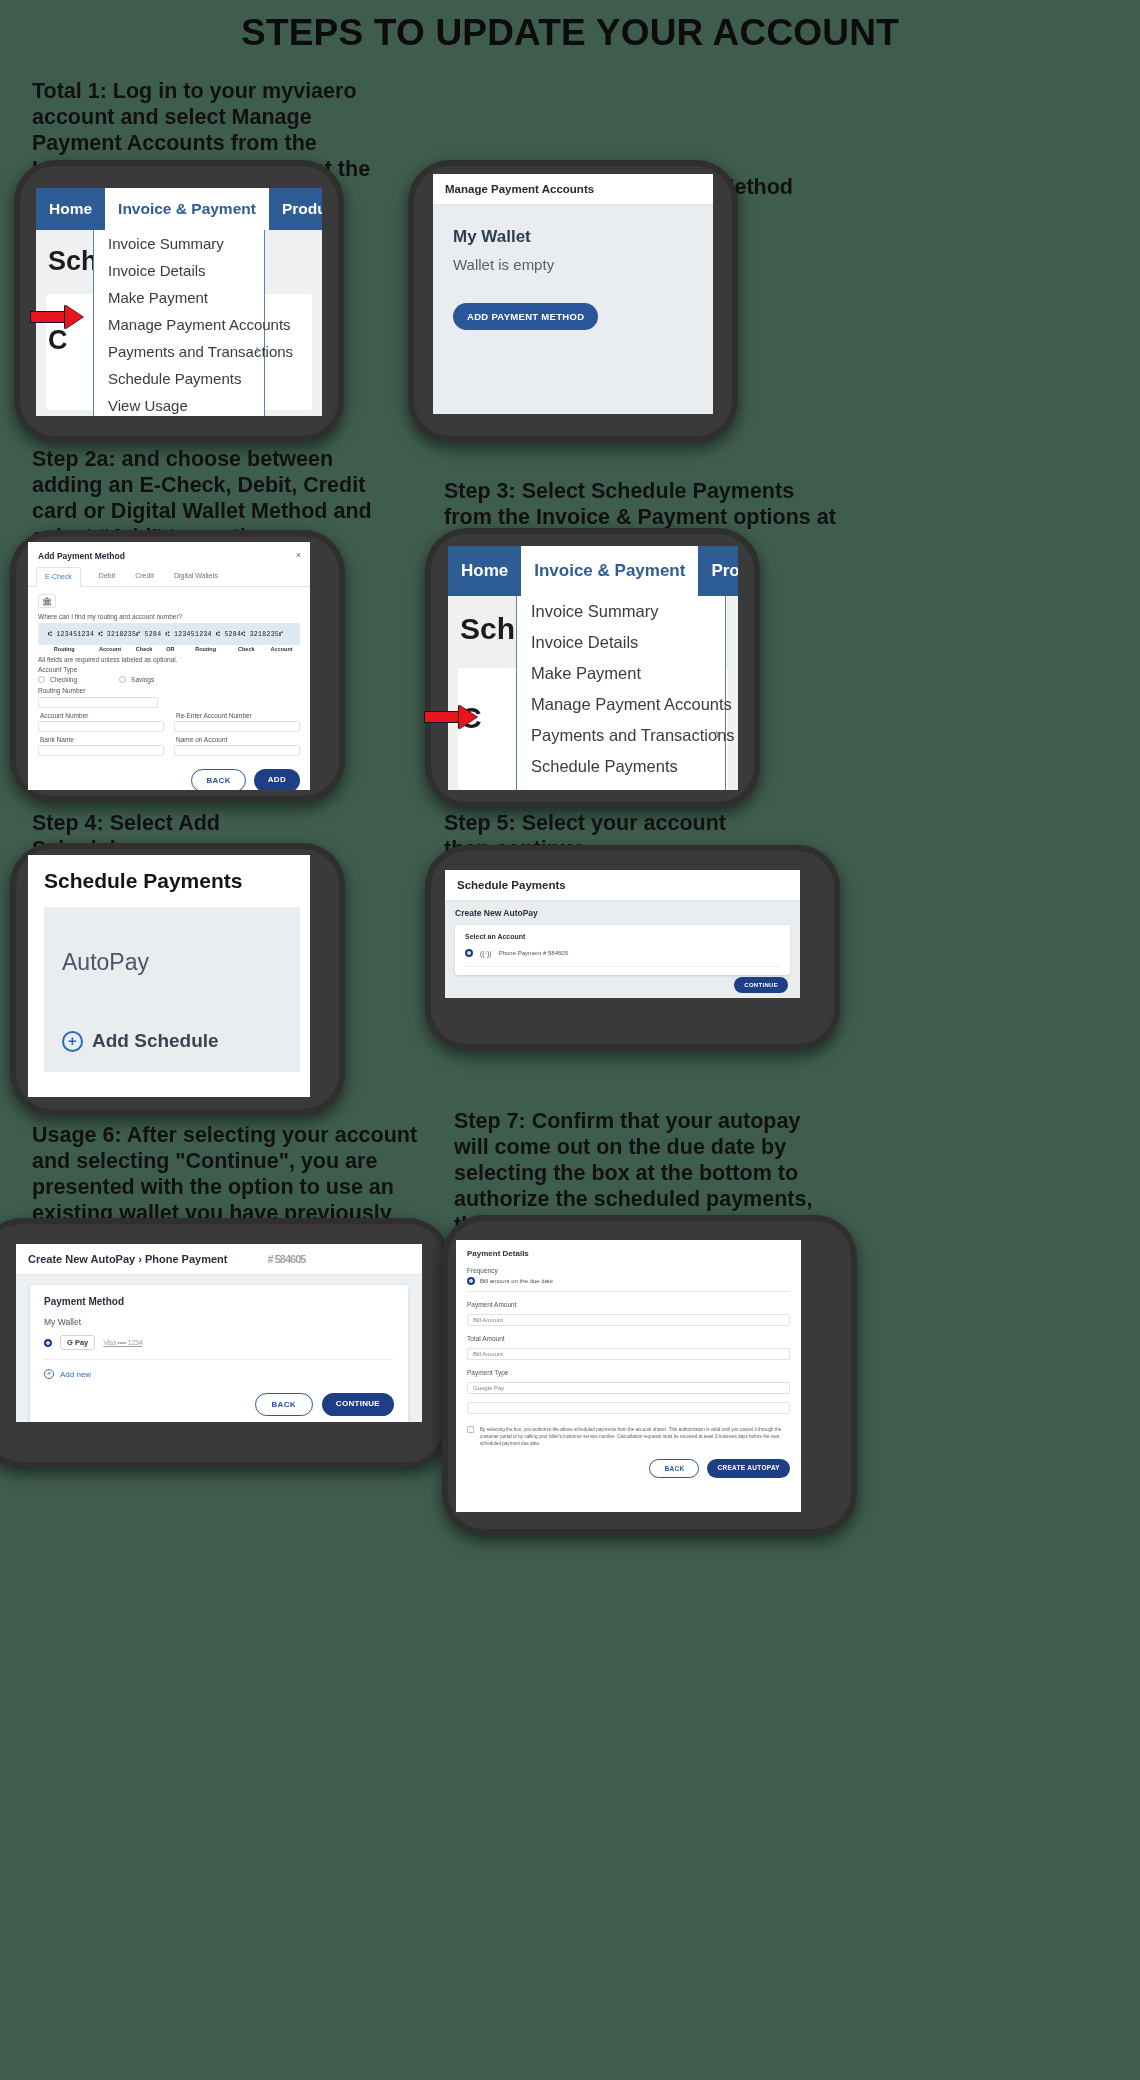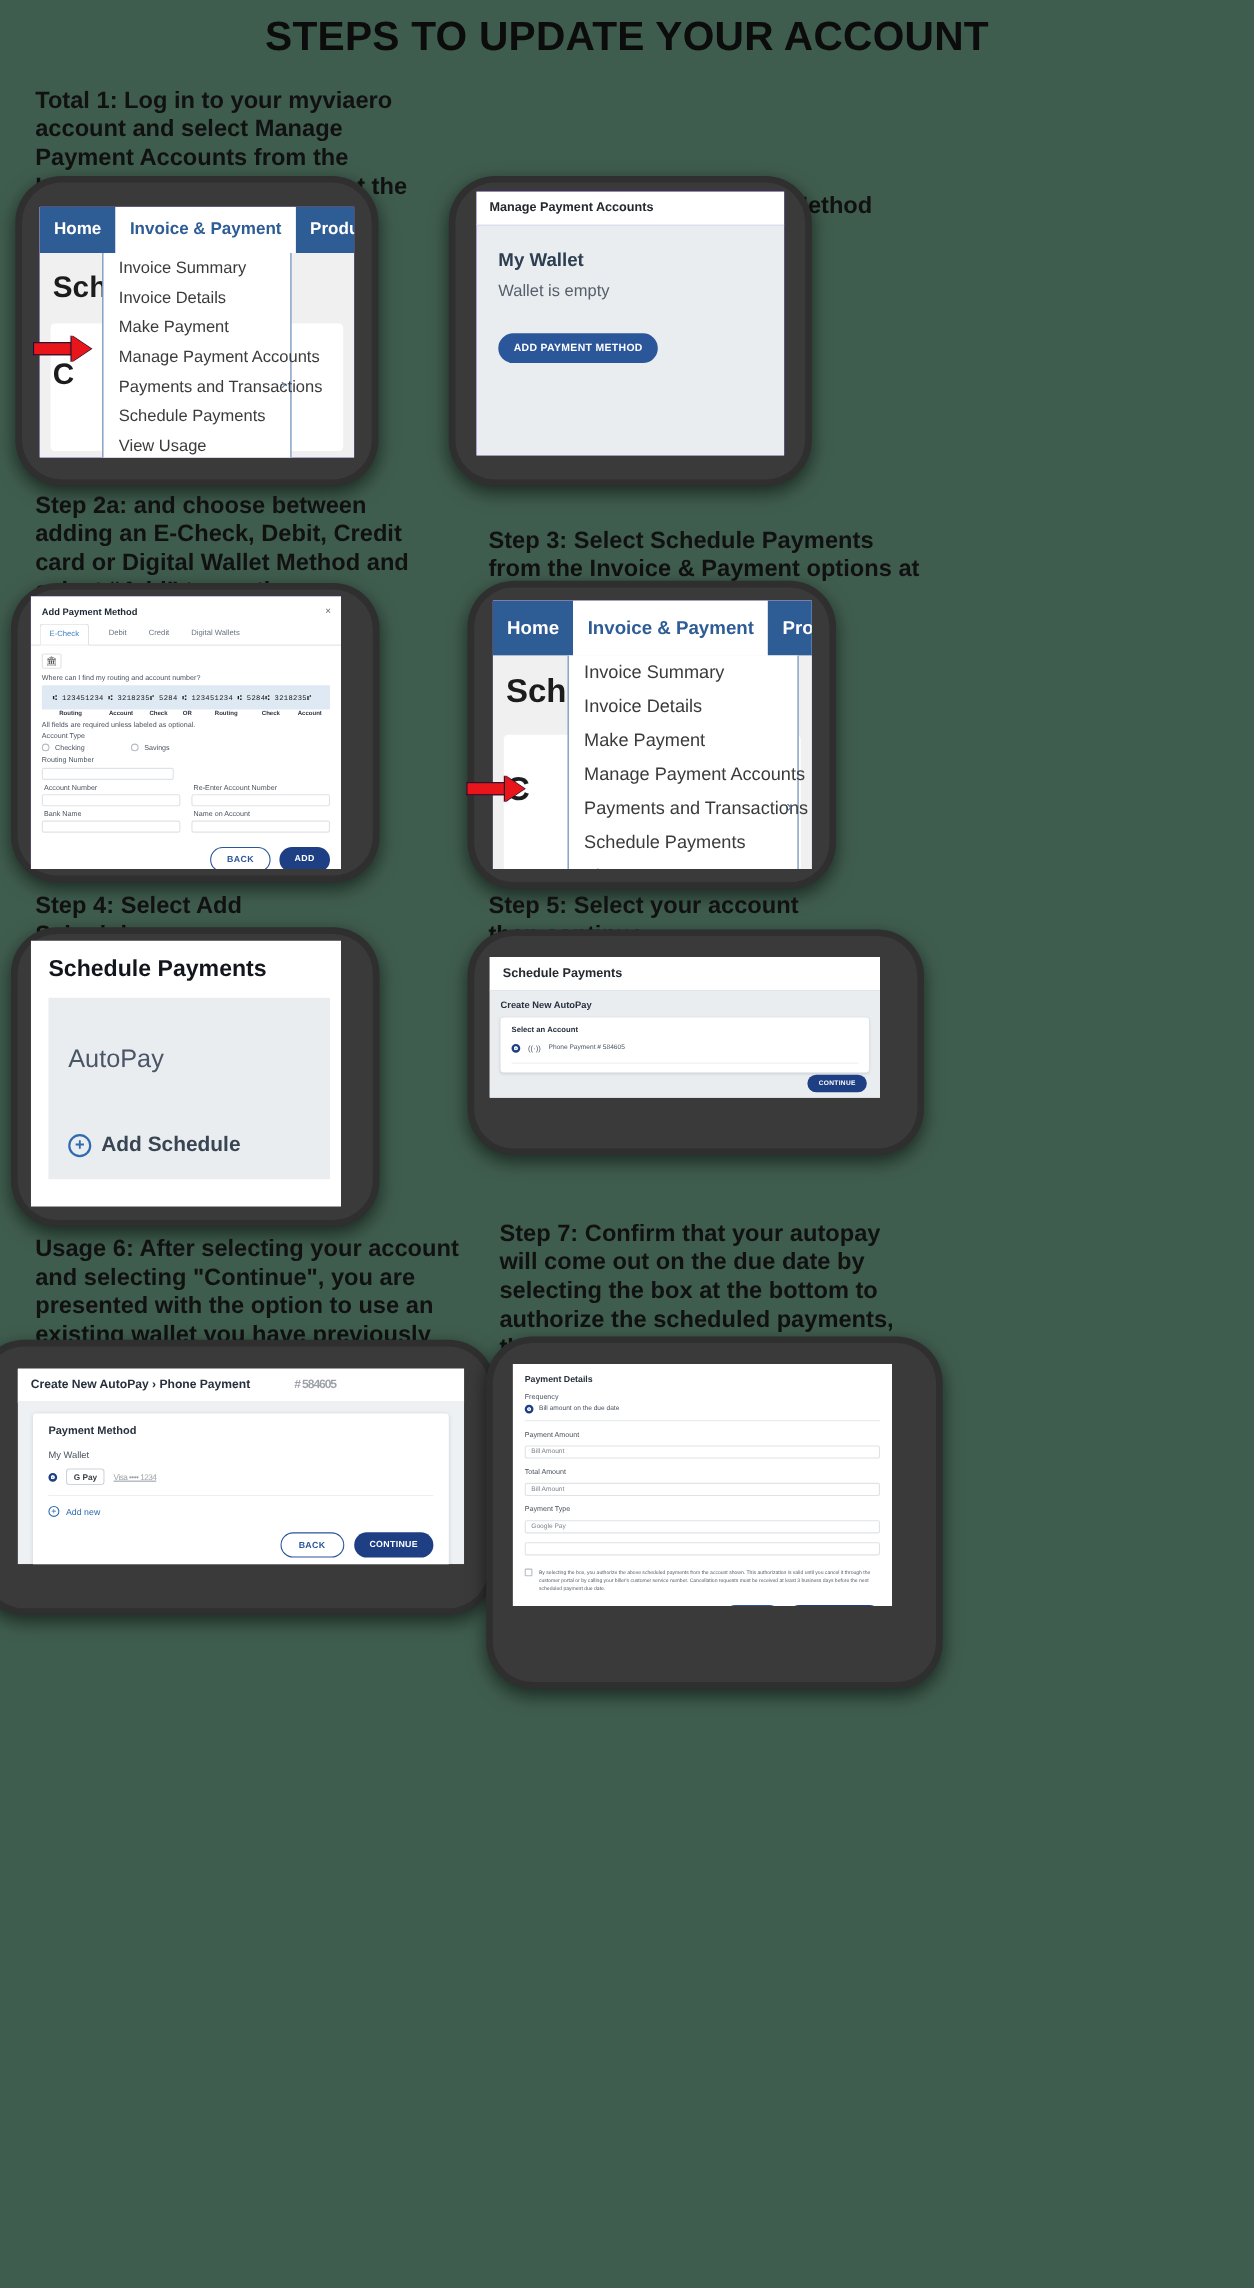--- a/index.html
+++ b/index.html
@@ -35,21 +35,21 @@
     background: #2f2f2f;
     border-radius: 42px;
     box-shadow: 0 6px 16px rgba(0,0,0,.55);
   }
   .device::after{
     content:""; position:absolute; inset:6px;
     border-radius:36px; background:#3a3a3a;
     z-index:0;
   }
   .screen {
-    position: absolute; overflow: hidden; background: #8b5cf6;
+    position: absolute; overflow: hidden; background: #fca5a5;
     z-index: 2;
   }
 
   
   .nav-wrap { background:#fff; width:100%; height:100%; position:relative; }
   .nav-bar { display:flex; height:42px; background:#fff; }
   .nav-tab {
     background:#2e5c94; color:#fff; font-weight:bold; font-size:15.5px;
     display:flex; align-items:center; padding:0 13px; white-space:nowrap;
   }
@@ -420,21 +420,21 @@
         </div>
       </div>
     </div>
   </div>
 
   <div class="caption" style="left:454px; top:1108px; width:370px;">
     <span class="lbl">Step 7:</span><span class="body"> Confirm that your autopay will come out on the due date by selecting the box at the bottom to authorize the scheduled payments, then, select “CREATE AUTOPAY”.</span>
   </div>
 
   <div class="device" style="left:442px; top:1215px; width:415px; height:320px;">
-    <div class="screen" style="left:24px; top:25px; width:345px; height:220px;">
+    <div class="screen" style="left:14px; top:25px; width:345px; height:272px;">
       <div class="pd">
         <div class="pd-h">Payment Details</div>
         <div class="pd-lbl">Frequency</div>
         <div class="pd-radio">
           <span class="radio-on"></span>
           <span>Bill amount on the due date</span>
         </div>
         <div class="pd-line"></div>
 
         <div class="pd-lbl">Payment Amount</div>

